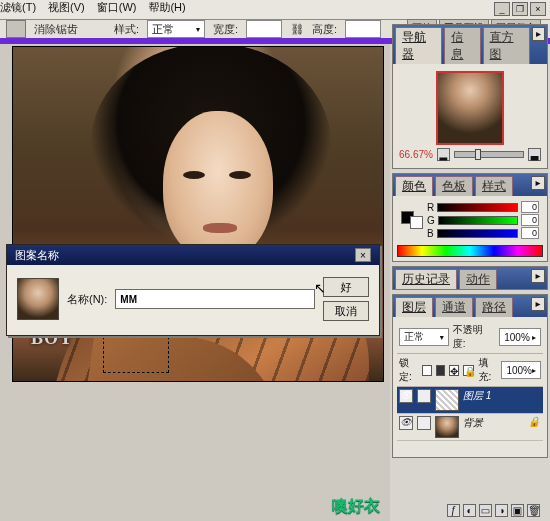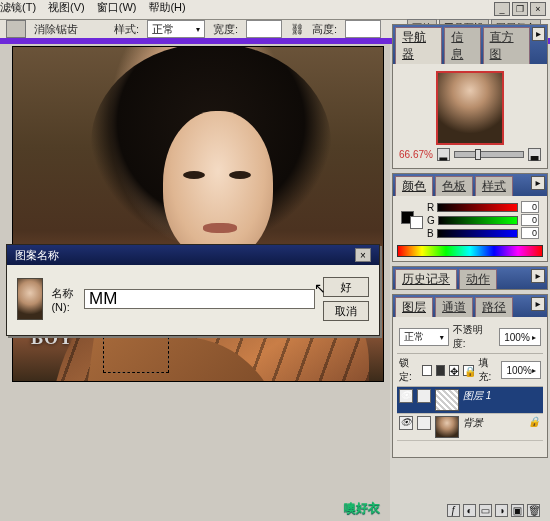--- a/index.html
+++ b/index.html
@@ -34,30 +34,30 @@
           background:
             repeating-linear-gradient(110deg, rgba(0,0,0,.35) 0 3px, rgba(0,0,0,0) 3px 22px),
             linear-gradient(145deg, #6c3f26 0%, #9a6038 25%, #c97e47 45%, #8d5331 65%, #5e3a22 100%);
           border-radius: 30% 20% 0 0 / 60% 30% 0 0; }
   .sleeve { position: absolute; left: 68px; top: 290px; width: 200px; height: 200px;
             background: linear-gradient(130deg, #a76a3b, #7e4c29 60%, #4d2f1a);
             border-radius: 0 50% 30% 0; transform: rotate(8deg); }
   .logo { position: absolute; left: 18px; bottom: 32px; font-size: 18px; color: #d6d6d6; font-weight: 700; letter-spacing: 1px; text-shadow: 0 0 4px #000; font-family: Georgia, serif; }
   .wm { position: absolute; right: 78px; bottom: 4px; color: #0aa6d0; font-size: 16px; text-shadow: 0 1px 1px #063; font-style: italic; }
   .wm b { color: #1ec760; font-weight: 800; margin-right: 4px; }
-  .wm2 { position: absolute; right: 10px; bottom: 4px; color: #19b96a; font-size: 12px; font-weight: 700; text-shadow: 0 1px 1px #054;}
+  .wm2 { position: absolute; right: 10px; bottom: 4px; color: #19b96a; font-size: 16px; font-weight: 700; text-shadow: 0 1px 1px #054;}
   .selection { position: absolute; left: 90px; top: 280px; width: 66px; height: 46px; border: 1px dashed #fff; outline: 1px dashed #000; outline-offset: -1px; background: rgba(255,255,255,0); }
 
   .dialog { position: absolute; left: 6px; top: 244px; width: 374px; background: #eceae1; border: 1px solid #2a2620; box-shadow: 2px 2px 0 #7f7d77; }
   .dialog .titlebar { background: linear-gradient(#1e2f6f, #0e1a46); color: #fff; height: 20px; display: flex; align-items: center; justify-content: space-between; padding: 0 8px; font-size: 11px; }
   .dialog .titlebar .x { width: 16px; height: 14px; background: #cfccc4; color: #000; border: 1px solid #777; display: flex; align-items: center; justify-content: center; font-size: 10px; }
   .dialog .body { display: flex; align-items: center; gap: 8px; padding: 12px 10px 14px; }
   .thumb { width: 42px; height: 42px; border: 1px solid #4c473e;
            background: radial-gradient(circle at 50% 35%, #e6c9af 0%, #b88e6c 40%, #3a2a1a 75%); }
-  .dialog input[type=text] { flex: 1; height: 20px; border: 1px solid #6d6a62; background: #fff; padding: 0 4px; font-size: 17px; }
+  .dialog input[type=text] { flex: 1; height: 20px; border: 1px solid #6d6a62; background: #fff; padding: 0 4px; font-size: 10px; font-weight: bold; }
   .dlg-btns { display: flex; flex-direction: column; gap: 4px; }
   .dlg-btn { width: 46px; height: 20px; border: 1px solid #5e5b53; background: #e5e2d8; font-size: 11px; }
   .cursor { position: absolute; left: 314px; top: 280px; font-size: 14px; color: #000; pointer-events: none; }
 
   
   .panels { position: absolute; right: 2px; top: 24px; width: 156px; }
   .panel { background: #e7e4dc; border: 1px solid #7a776f; margin-bottom: 4px; }
   .tabrow { display: flex; background: linear-gradient(#4a69a8,#2e4a84); padding: 2px 2px 0; gap: 2px; }
   .tab { background: #dcd8ce; padding: 1px 6px; font-size: 12px; border: 1px solid #867; border-bottom: none; color: #222; text-decoration: underline; }
   .tab.inactive { background: #bfbcb3; color: #333; }

